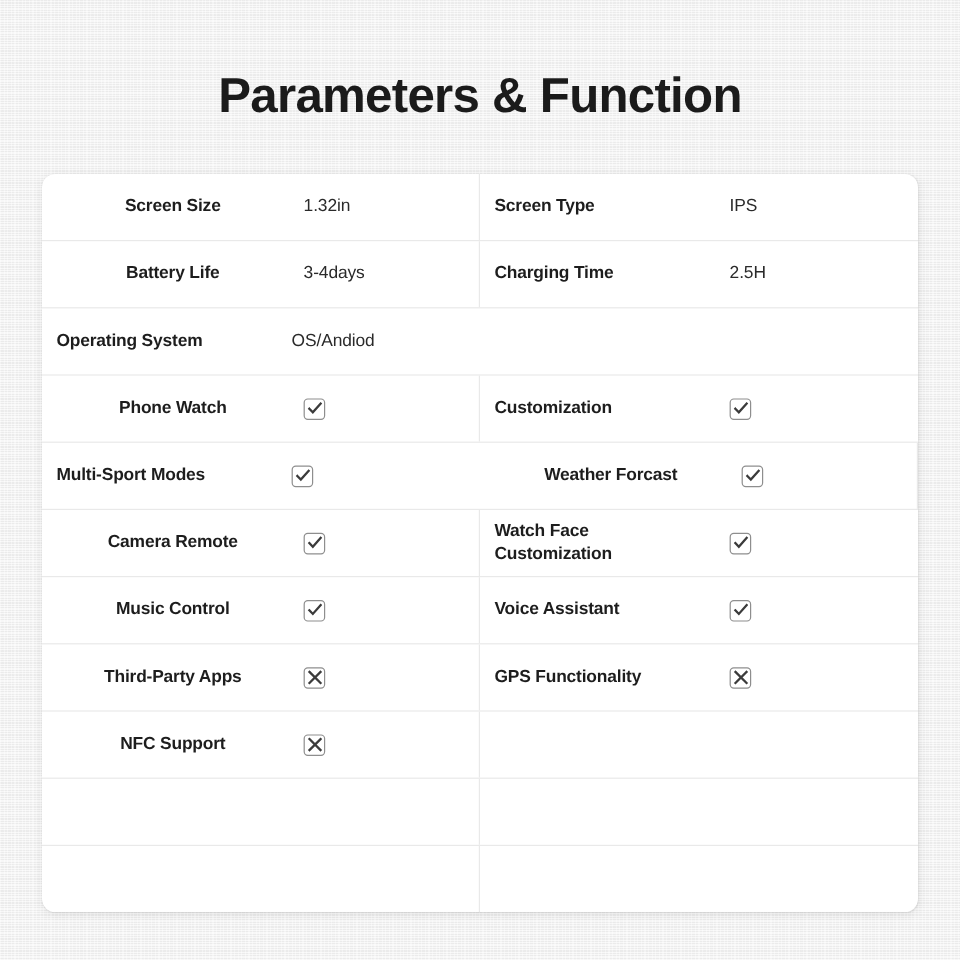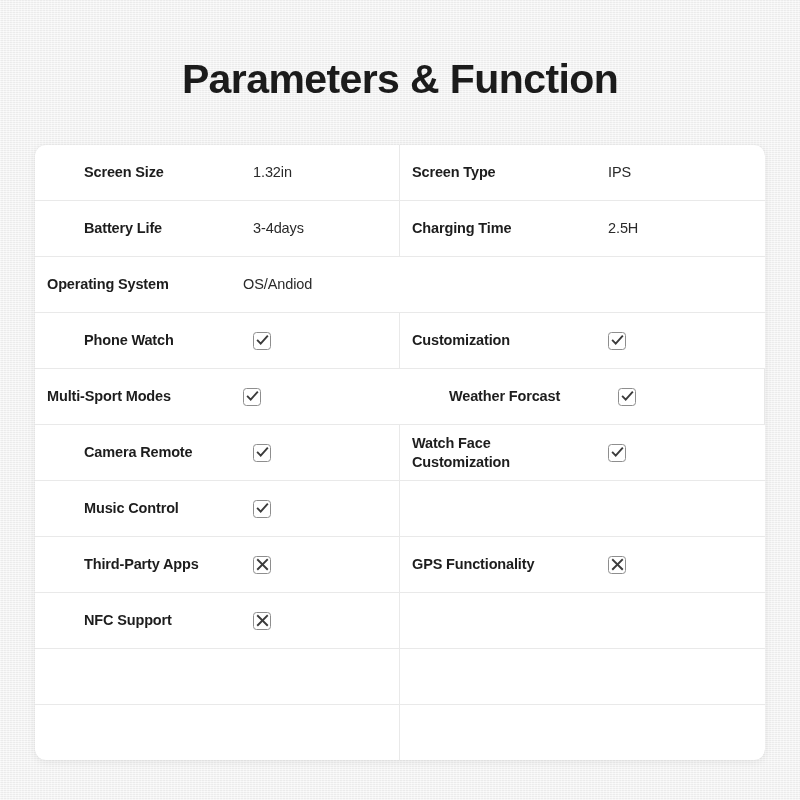--- a/index.html
+++ b/index.html
@@ -66,21 +66,21 @@
   }
   .spec-row:last-child { border-bottom: none; }
 
   .cell {
     flex: 0 0 50%;
     display: flex;
     align-items: center;
     min-width: 0;
     position: relative;
   }
-  .cell.left  { border-right: 1px solid #e9e9e9; }
+  .cell.left  { border-right: 1px solid #e9e9e9; text-align: center; }
 
   .cell-label {
     font-size: 14.5px;
     font-weight: bold;
     color: #1d1d1d;
     line-height: 1.25;
     letter-spacing: -0.15px;
   }
   .cell.left  .cell-label { width: 120px; margin-left: 49px; }
   .cell.right .cell-label { width: 130px; margin-left: 12px; }
@@ -212,20 +212,28 @@
         </div>
         <div class="spec-row">
           <div class="cell left">
             <span class="cell-label">Music Control</span>
             <span class="mark-box">
               <svg width="13" height="13" viewBox="0 0 13 13">
                 <path d="M1.8 6.6 L4.7 9.6 L11.2 2.3" stroke-linecap="round" stroke-linejoin="round"></path>
               </svg>
             </span>
           </div>
+          <div class="cell right">
+            <span class="cell-label">Voice Assistant</span>
+            <span class="mark-box">
+              <svg width="13" height="13" viewBox="0 0 13 13">
+                <path d="M1.8 6.6 L4.7 9.6 L11.2 2.3" stroke-linecap="round" stroke-linejoin="round"></path>
+              </svg>
+            </span>
+          </div>
         </div>
         <div class="spec-row">
           <div class="cell left">
             <span class="cell-label">Third-Party Apps</span>
             <span class="mark-box">
               <svg width="13" height="13" viewBox="0 0 13 13">
                 <line x1="1.9" y1="1.9" x2="11.1" y2="11.1"></line>
                 <line x1="11.1" y1="1.9" x2="1.9" y2="11.1"></line>
               </svg>
             </span>

